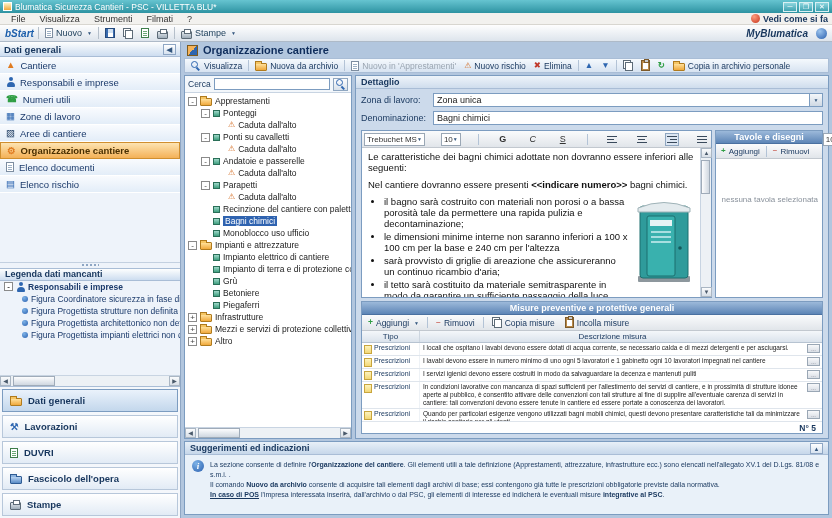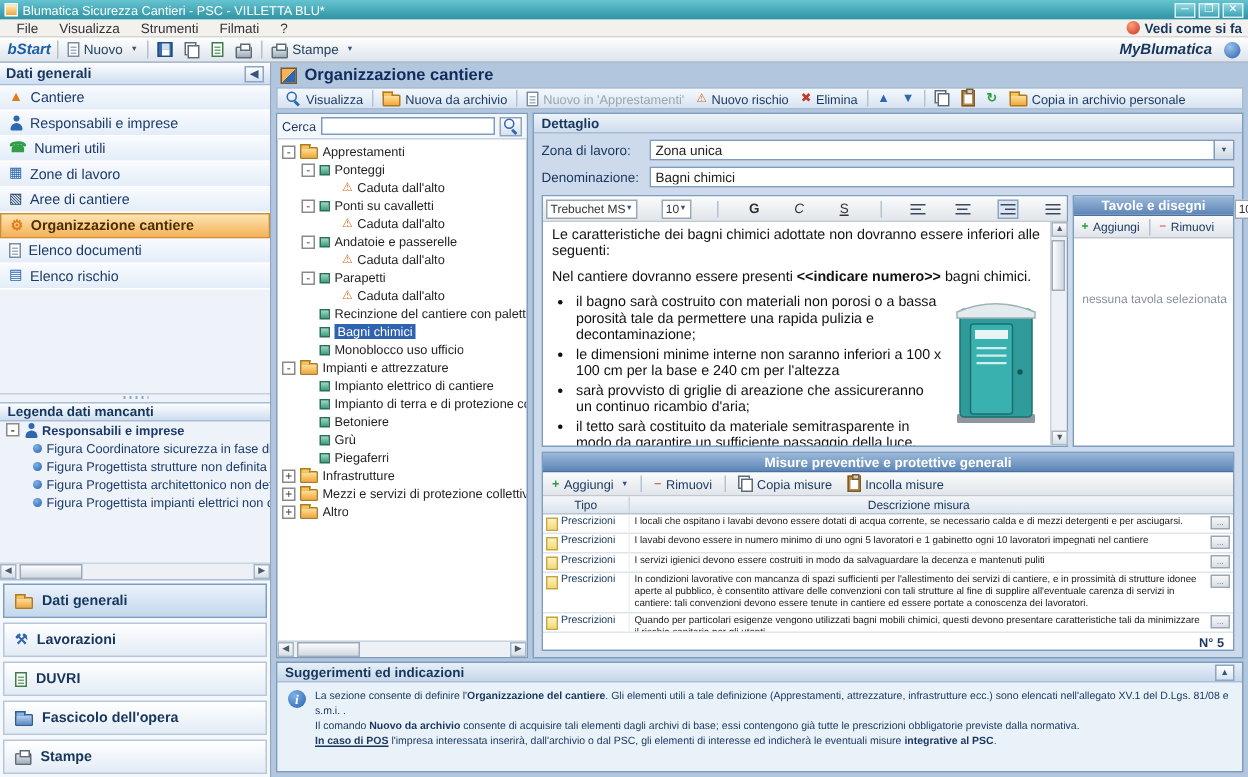--- a/index.html
+++ b/index.html
@@ -457,26 +457,26 @@
                 <span class="tlabel">Impianto elettrico di cantiere</span>
               </div>
             <div class="trow d1">
                 <span class="exp-ph"></span>
                 <span class="ico-cube"></span>
                 <span class="tlabel">Impianto di terra e di protezione contro le scariche</span>
               </div>
             <div class="trow d1">
                 <span class="exp-ph"></span>
                 <span class="ico-cube"></span>
+                <span class="tlabel">Grù</span>
+              </div>
+            <div class="trow d1">
+                <span class="exp-ph"></span>
+                <span class="ico-cube"></span>
                 <span class="tlabel">Betoniere</span>
-              </div>
-            <div class="trow d1">
-                <span class="exp-ph"></span>
-                <span class="ico-cube"></span>
-                <span class="tlabel">Grù</span>
               </div>
             <div class="trow d1">
                 <span class="exp-ph"></span>
                 <span class="ico-cube"></span>
                 <span class="tlabel">Piegaferri</span>
               </div>
             <div class="trow d0">
                 <span class="exp">+</span>
                 <span class="ico-folder"></span>
                 <span class="tlabel">Infrastrutture</span>

